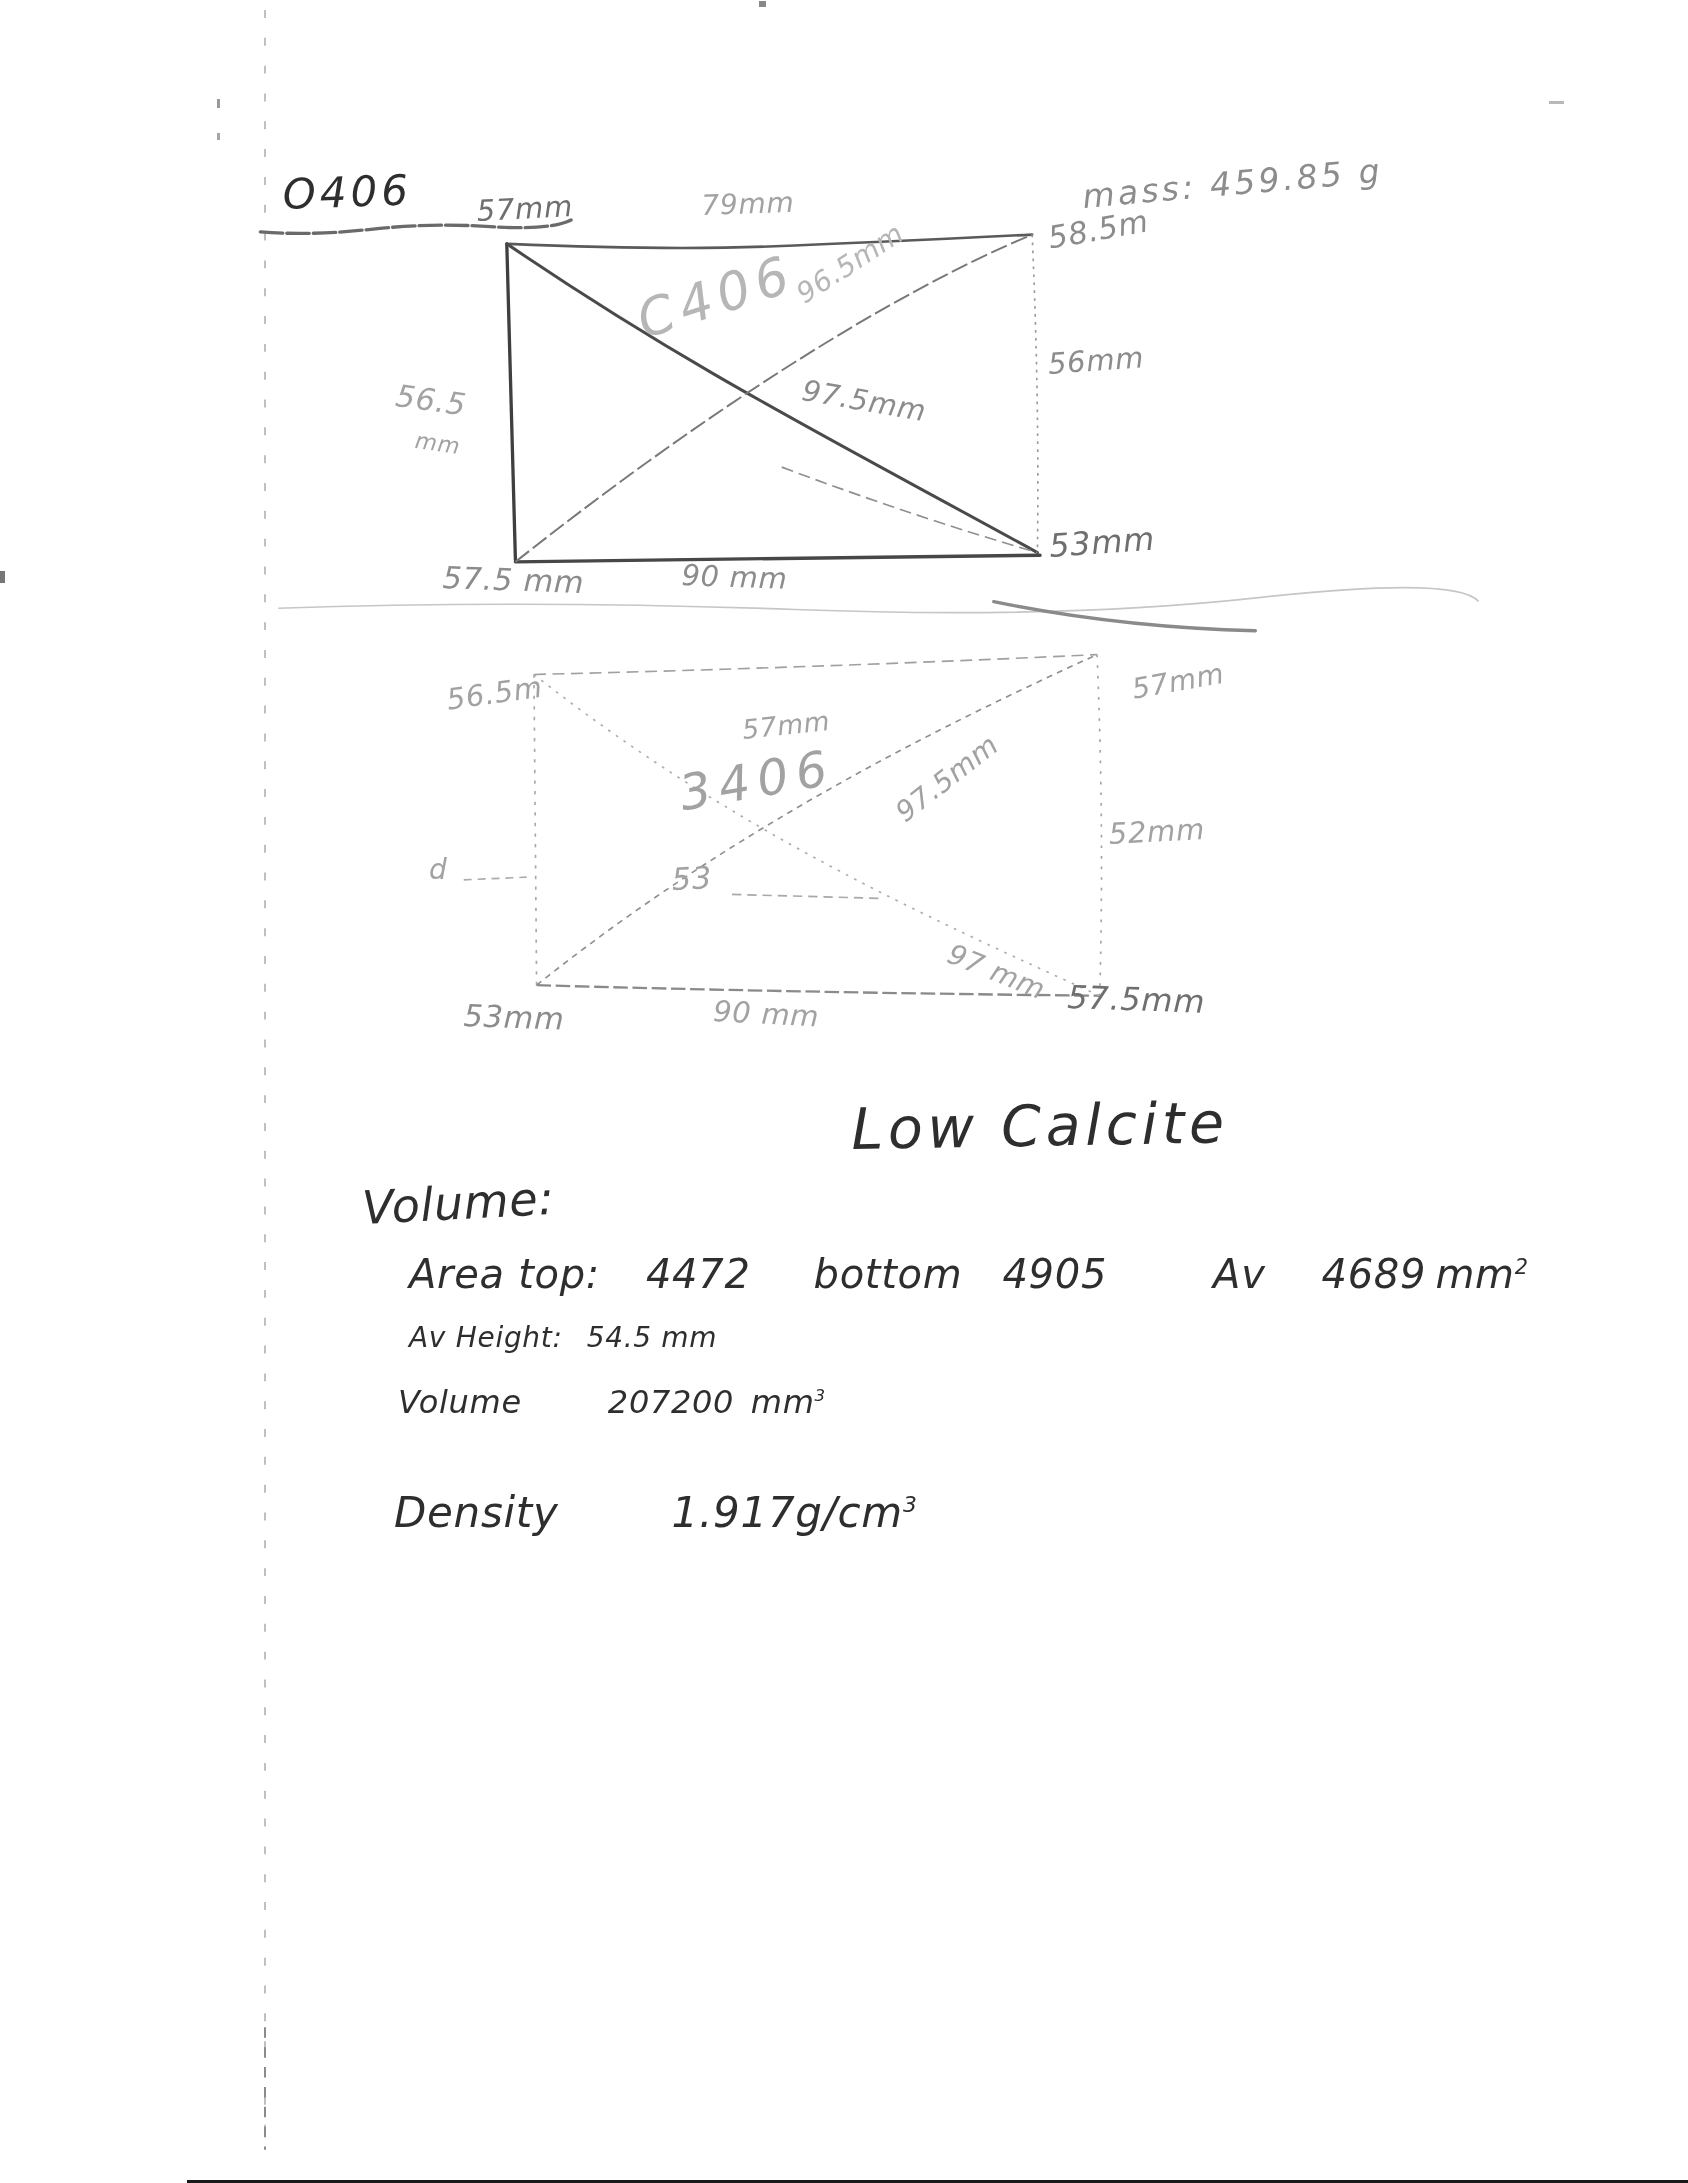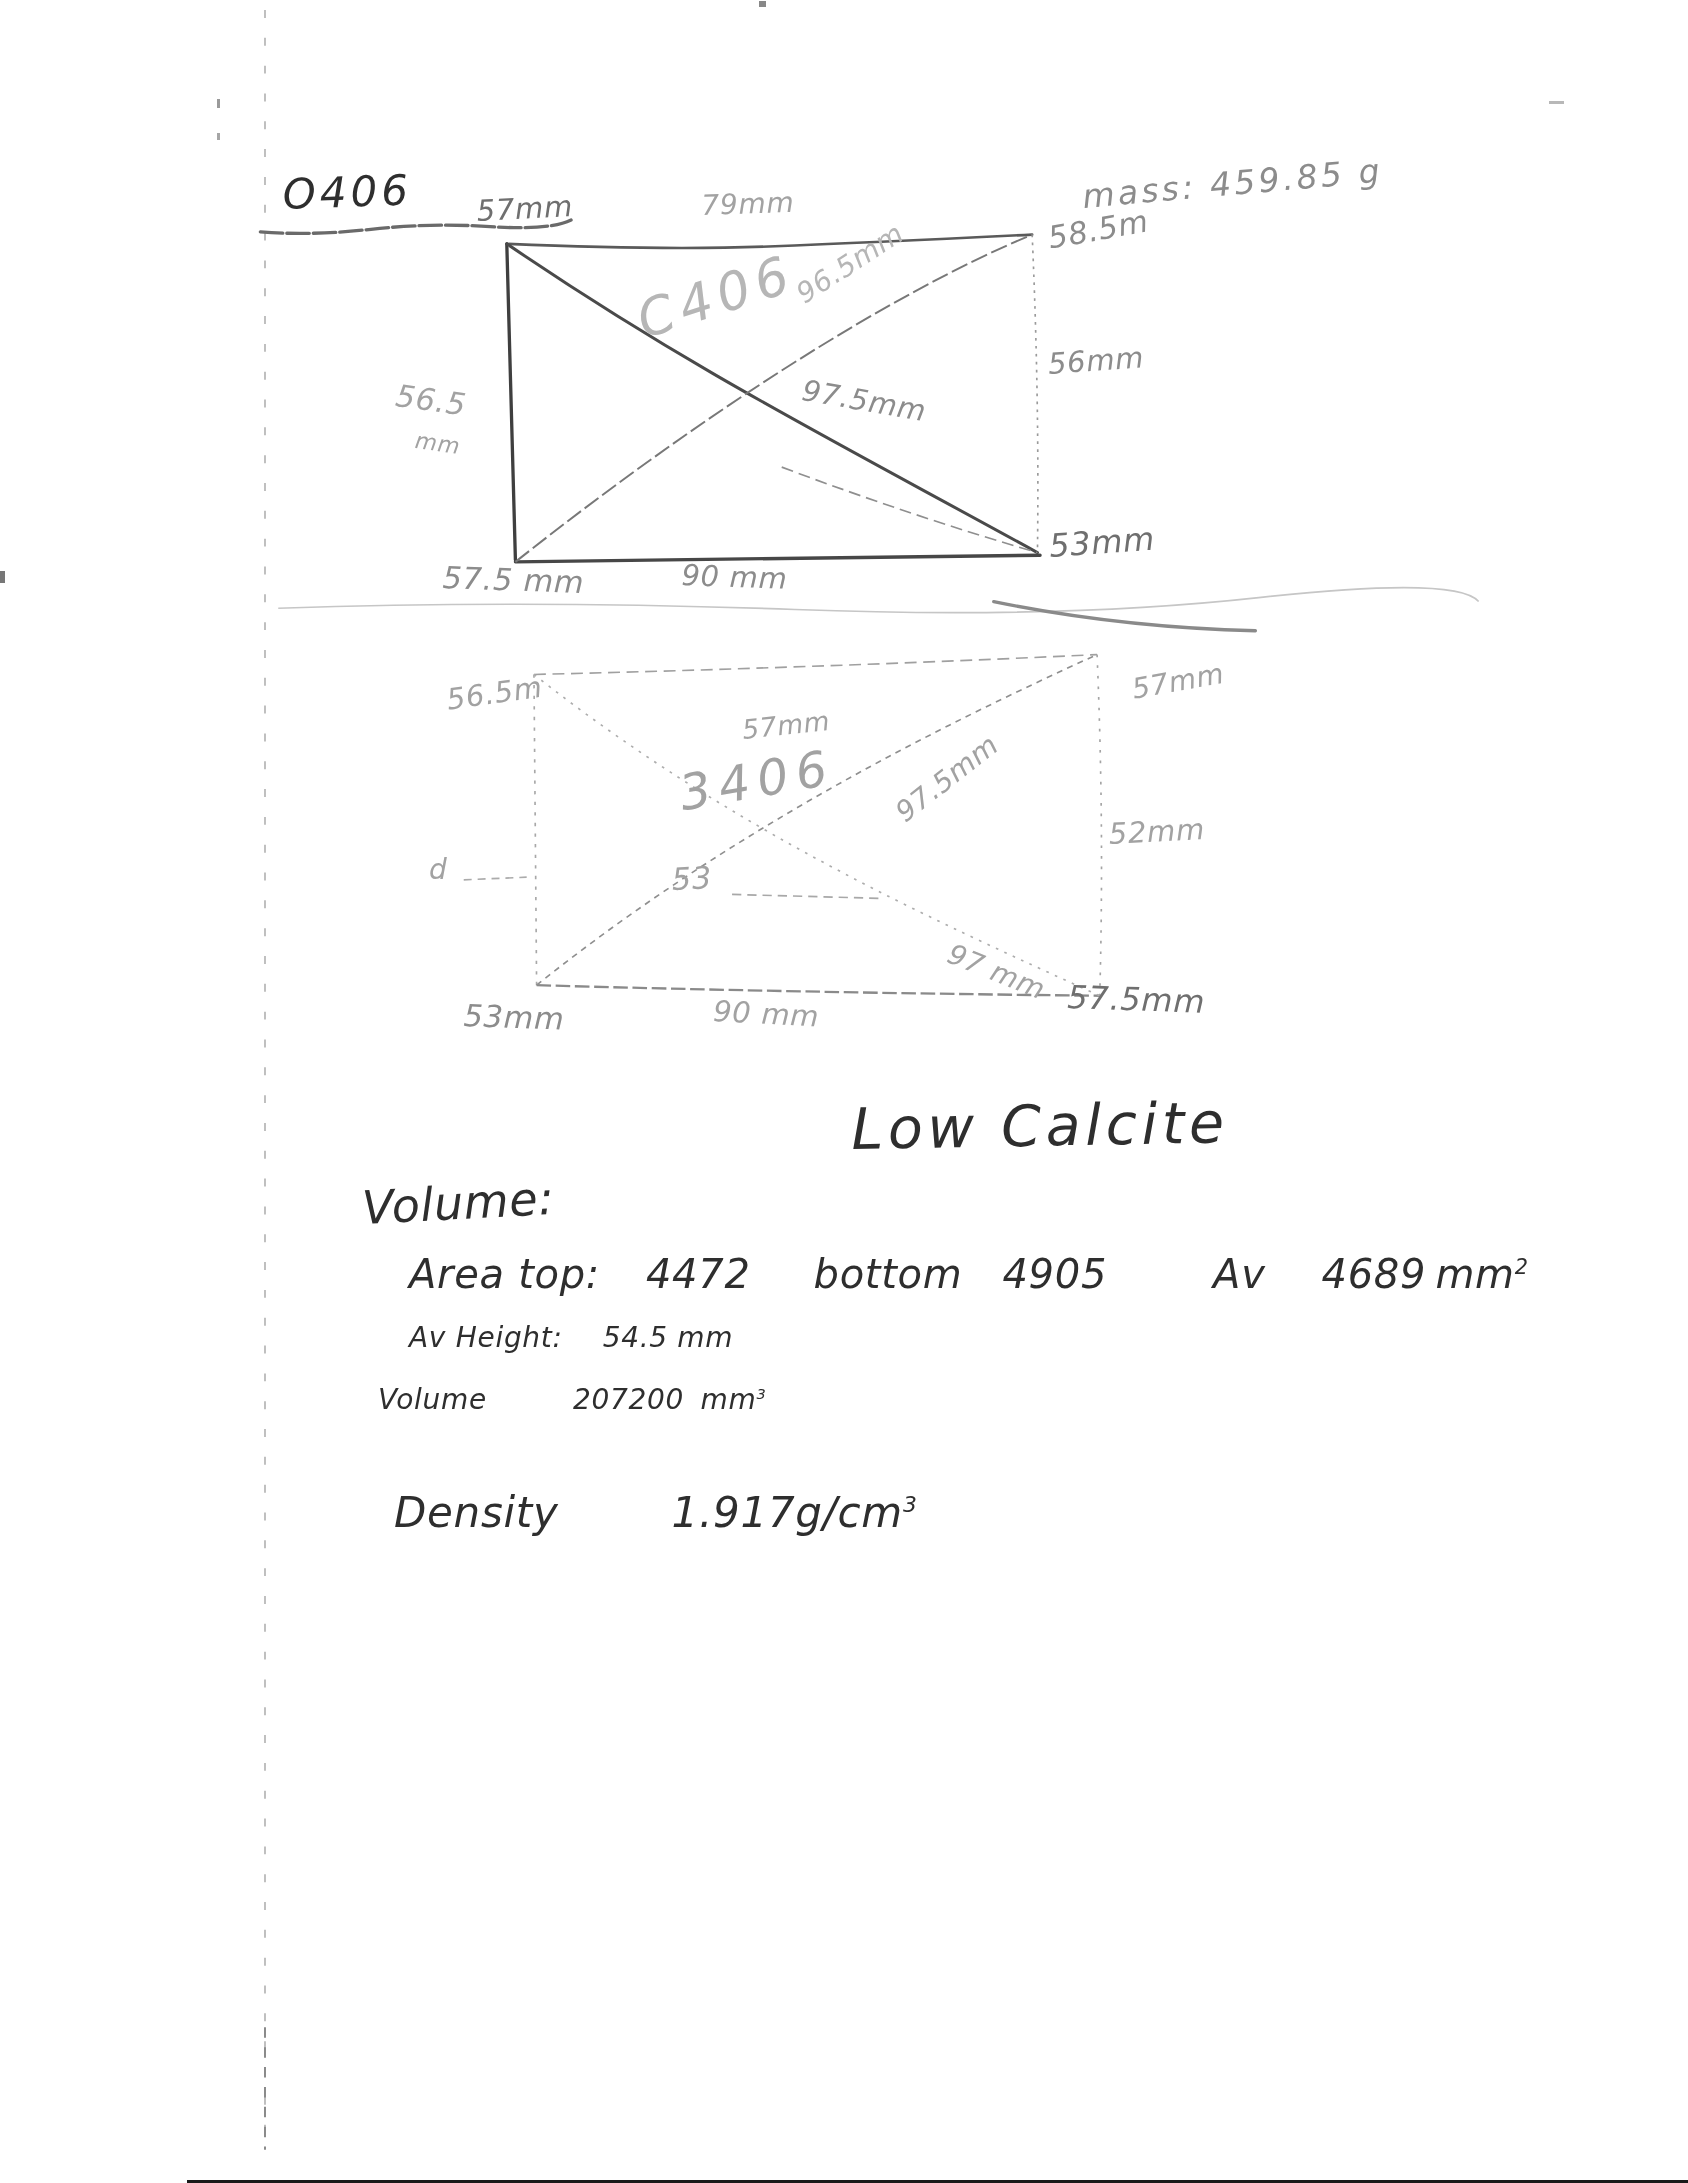--- a/index.html
+++ b/index.html
@@ -95,24 +95,24 @@
   <span style="margin-left:40px;">4905</span>
   <span style="margin-left:106px;">Av</span>
   <span style="margin-left:56px;">4689</span>
   <span style="margin-left:9.3px;">
     <span>mm</span><sup>2</sup>
   </span>
 </div>
 
 <div class="noterow hand ink-dark" style="left:409px;top:1324px;font-size:28px;">
   <span>Av Height:</span>
-  <span style="margin-left:40px;">54.5 mm</span>
+  <span style="margin-left:24px;">54.5 mm</span>
 </div>
 
-<div class="noterow hand ink-dark" style="left:378px;top:1386px;font-size:28px;">
+<div class="noterow hand ink-dark" style="left:398px;top:1386px;font-size:32px;">
   <span>Volume</span>
   <span style="margin-left:86px;">207200</span>
   <span style="margin-left:16.6px;">
     <span>mm</span><sup>3</sup>
   </span>
 </div>
 
 <div class="noterow hand ink-dark" style="left:394px;top:1492px;font-size:42px;">
   <span>Density</span>
   <span style="margin-left:113px;">1.917</span>

